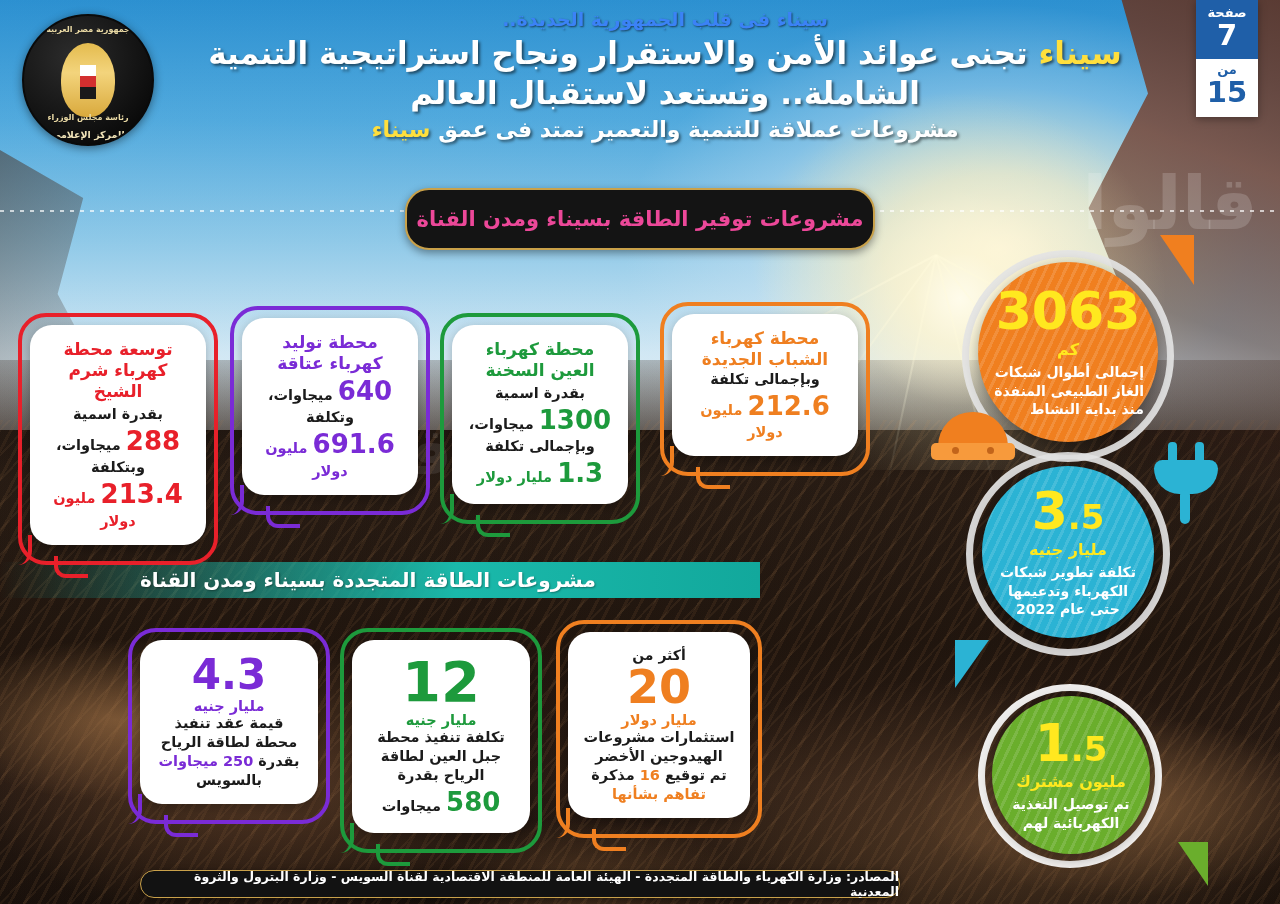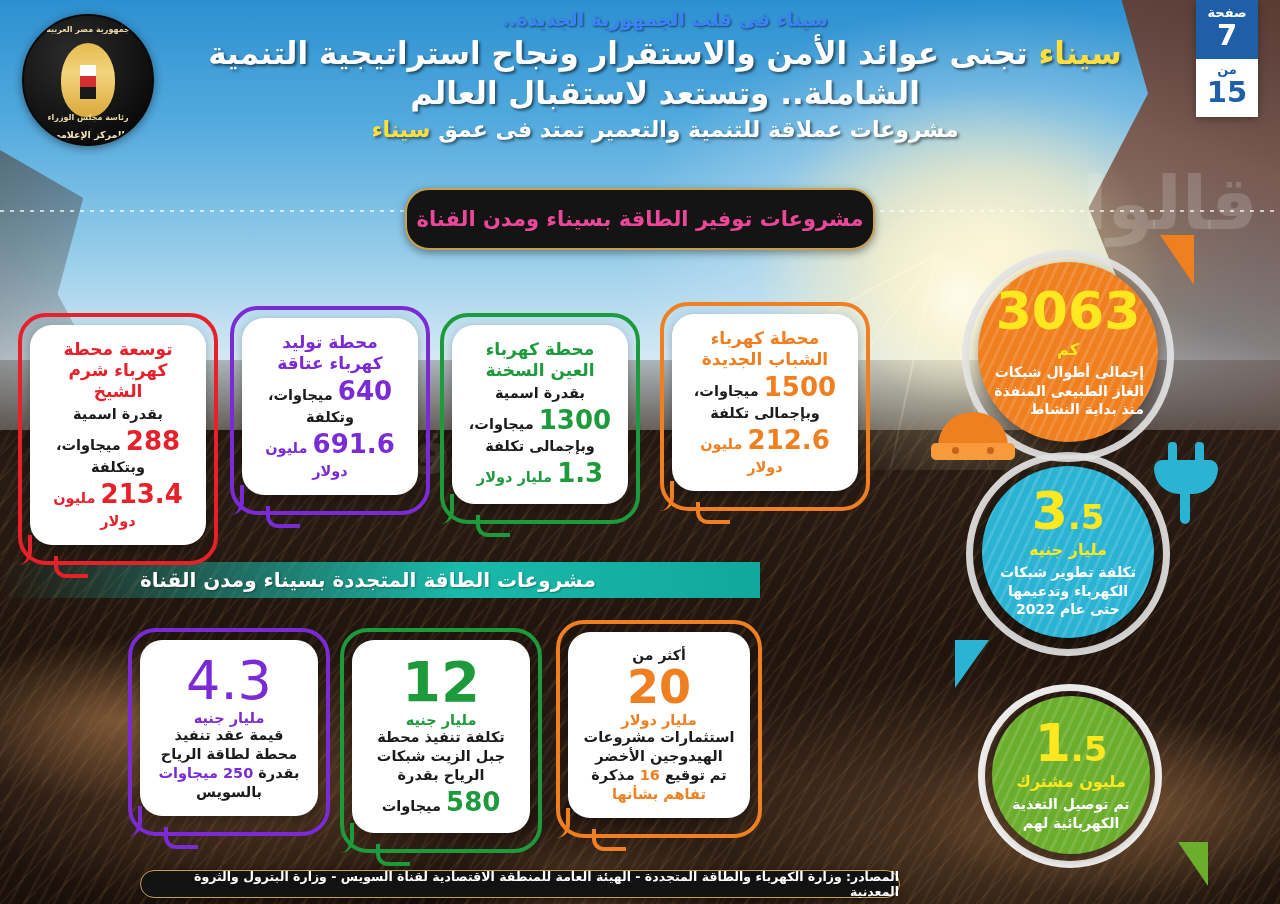--- a/index.html
+++ b/index.html
@@ -361,53 +361,49 @@
       <span class="num-inline">1.3</span>
       <span class="b-unit">مليار دولار</span>
     </div>
   </div>
 
   <div class="bubble c-orange" style="left:672px; top:314px; width:186px;">
     <div class="outline"></div>
     <div class="tail"></div>
     <div class="tail2"></div>
     <div class="b-title">محطة كهرباء الشباب الجديدة</div>
-    <div class="b-mix">
-      <span class="num-inline">1500</span>
-      <span class="b-unit" style="color:#1b1b1b">ميجاوات،</span>
-    </div>
     <div class="b-line">وبإجمالى تكلفة</div>
     <div class="b-mix">
       <span class="num-inline">212.6</span>
       <span class="b-unit">مليون دولار</span>
     </div>
   </div>
 
   <div class="bubble c-purple" style="left:140px; top:640px; width:178px;">
     <div class="outline"></div>
     <div class="tail"></div>
     <div class="tail2"></div>
-    <div style="font-size:54px;font-weight:400;line-height:1;">4.3</div>
+    <div style="font-size:42px;font-weight:700;line-height:1;">4.3</div>
     <div class="b-unit" style="margin-top:2px;">مليار جنيه</div>
     <div class="b-line">قيمة عقد تنفيذ</div>
     <div class="b-line">محطة لطاقة الرياح</div>
     <div class="b-mix">
       <span style="color:#1b1b1b">بقدرة </span><span>250</span><span> ميجاوات</span>
     </div>
     <div class="b-line">بالسويس</div>
   </div>
 
   <div class="bubble c-green" style="left:352px; top:640px; width:178px;">
     <div class="outline"></div>
     <div class="tail"></div>
     <div class="tail2"></div>
     <div style="font-size:56px;font-weight:700;line-height:1;">12</div>
     <div class="b-unit" style="margin-top:2px;">مليار جنيه</div>
     <div class="b-line">تكلفة تنفيذ محطة</div>
-    <div class="b-line">جبل الزيت شبكات</div>
+    <div class="b-line">جبل العين لطاقة</div>
     <div class="b-line">الرياح بقدرة</div>
     <div class="b-mix">
       <span class="num-inline">580</span><span class="b-unit" style="color:#1b1b1b"> ميجاوات</span>
     </div>
   </div>
 
   <div class="bubble c-orange" style="left:568px; top:632px; width:182px;">
     <div class="outline"></div>
     <div class="tail"></div>
     <div class="tail2"></div>

